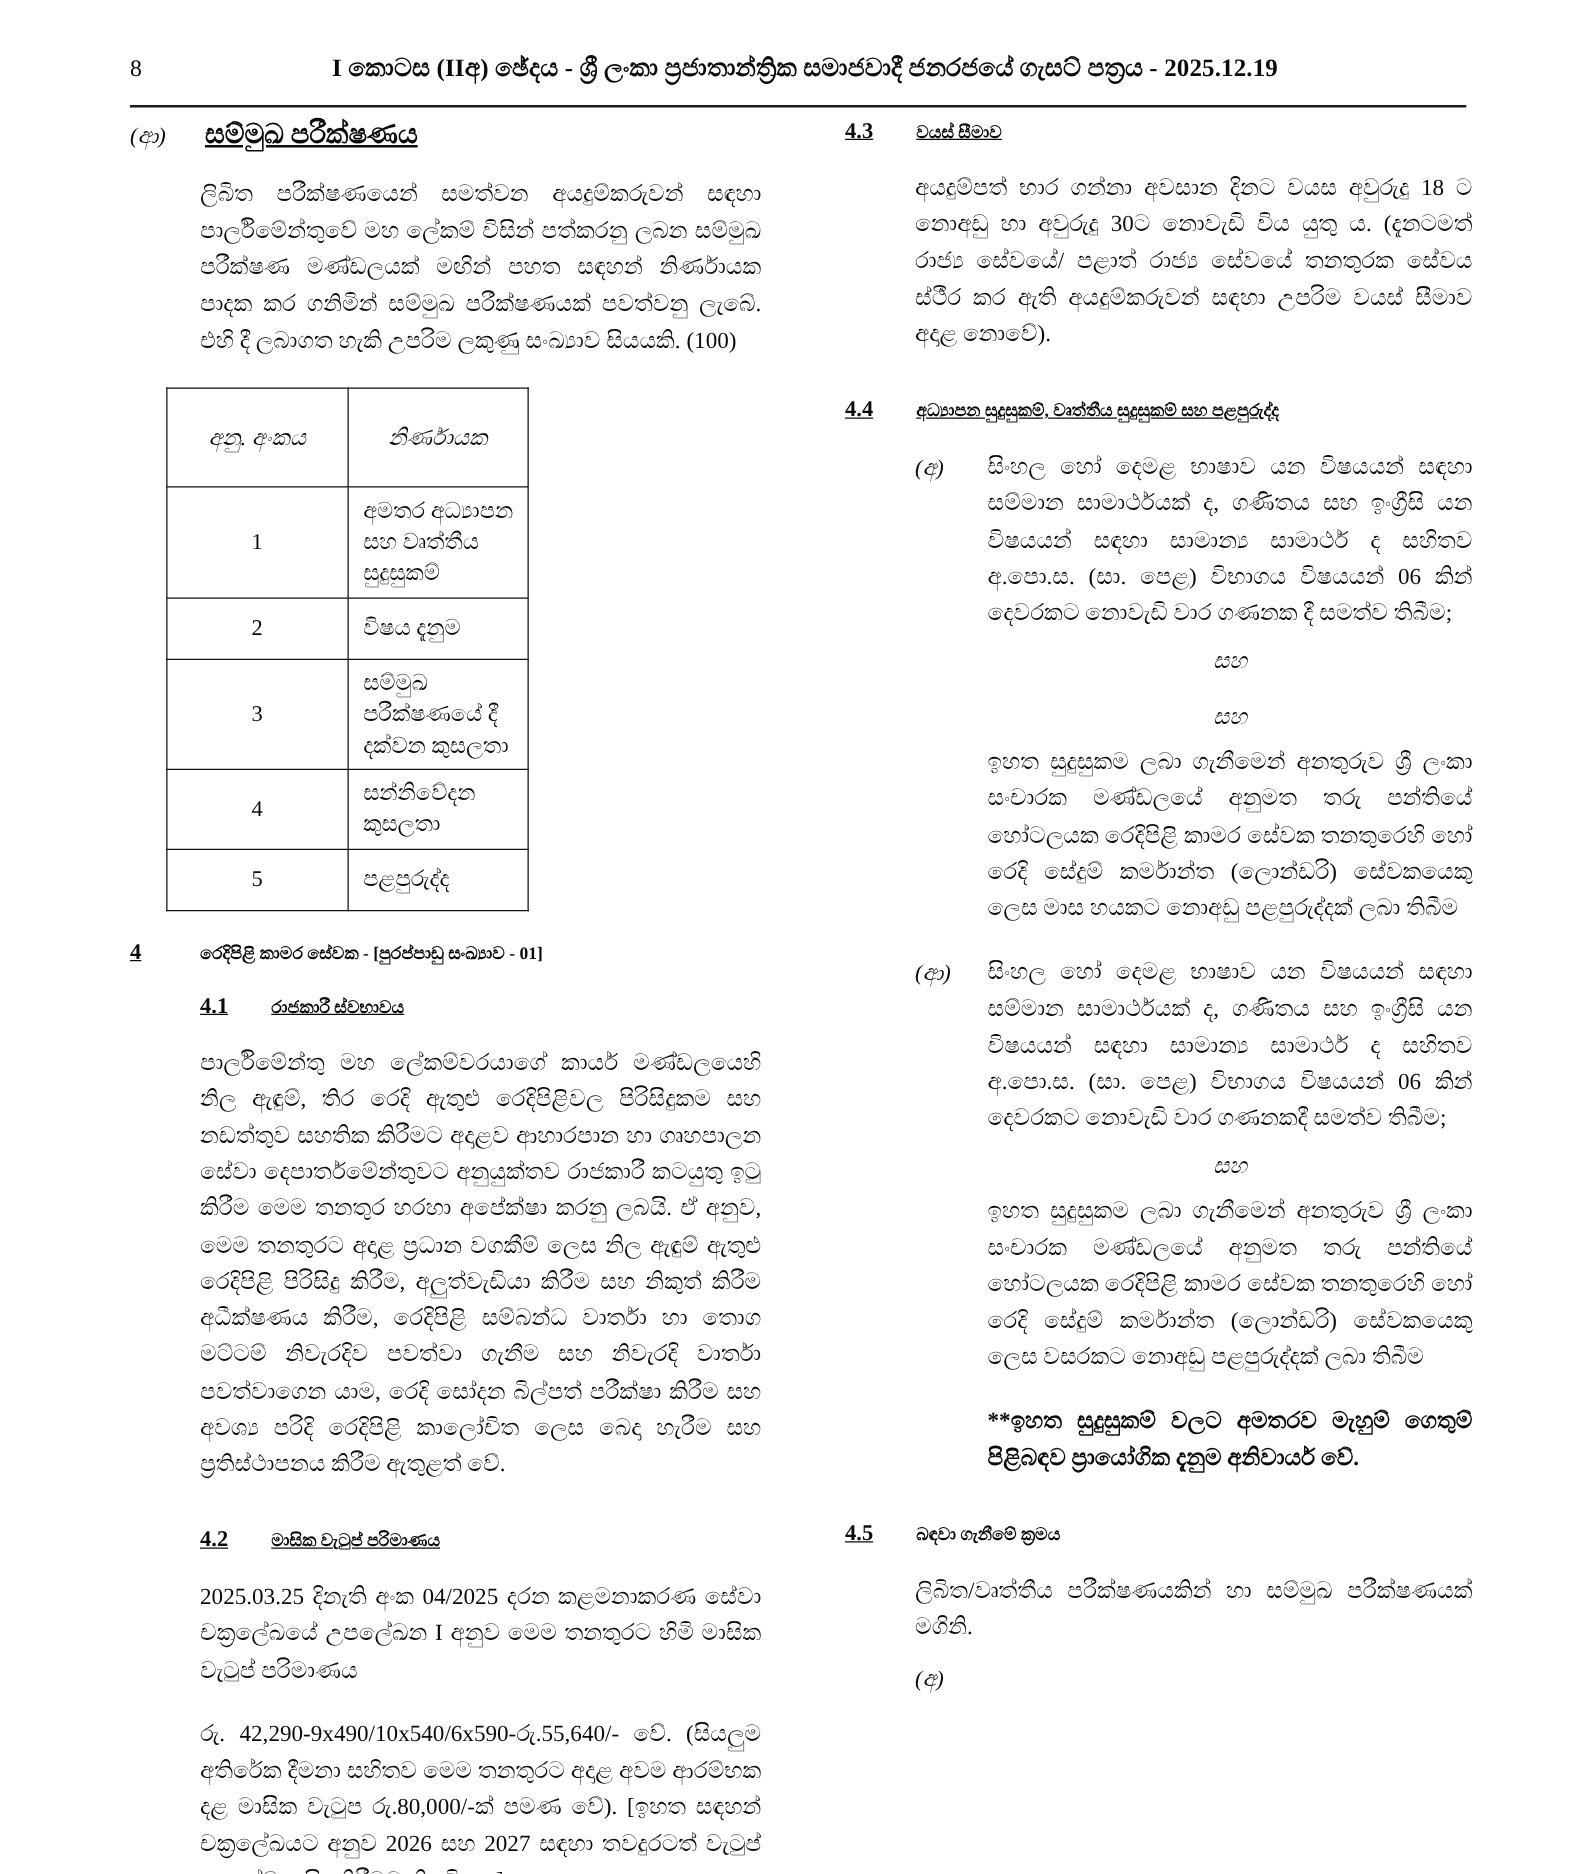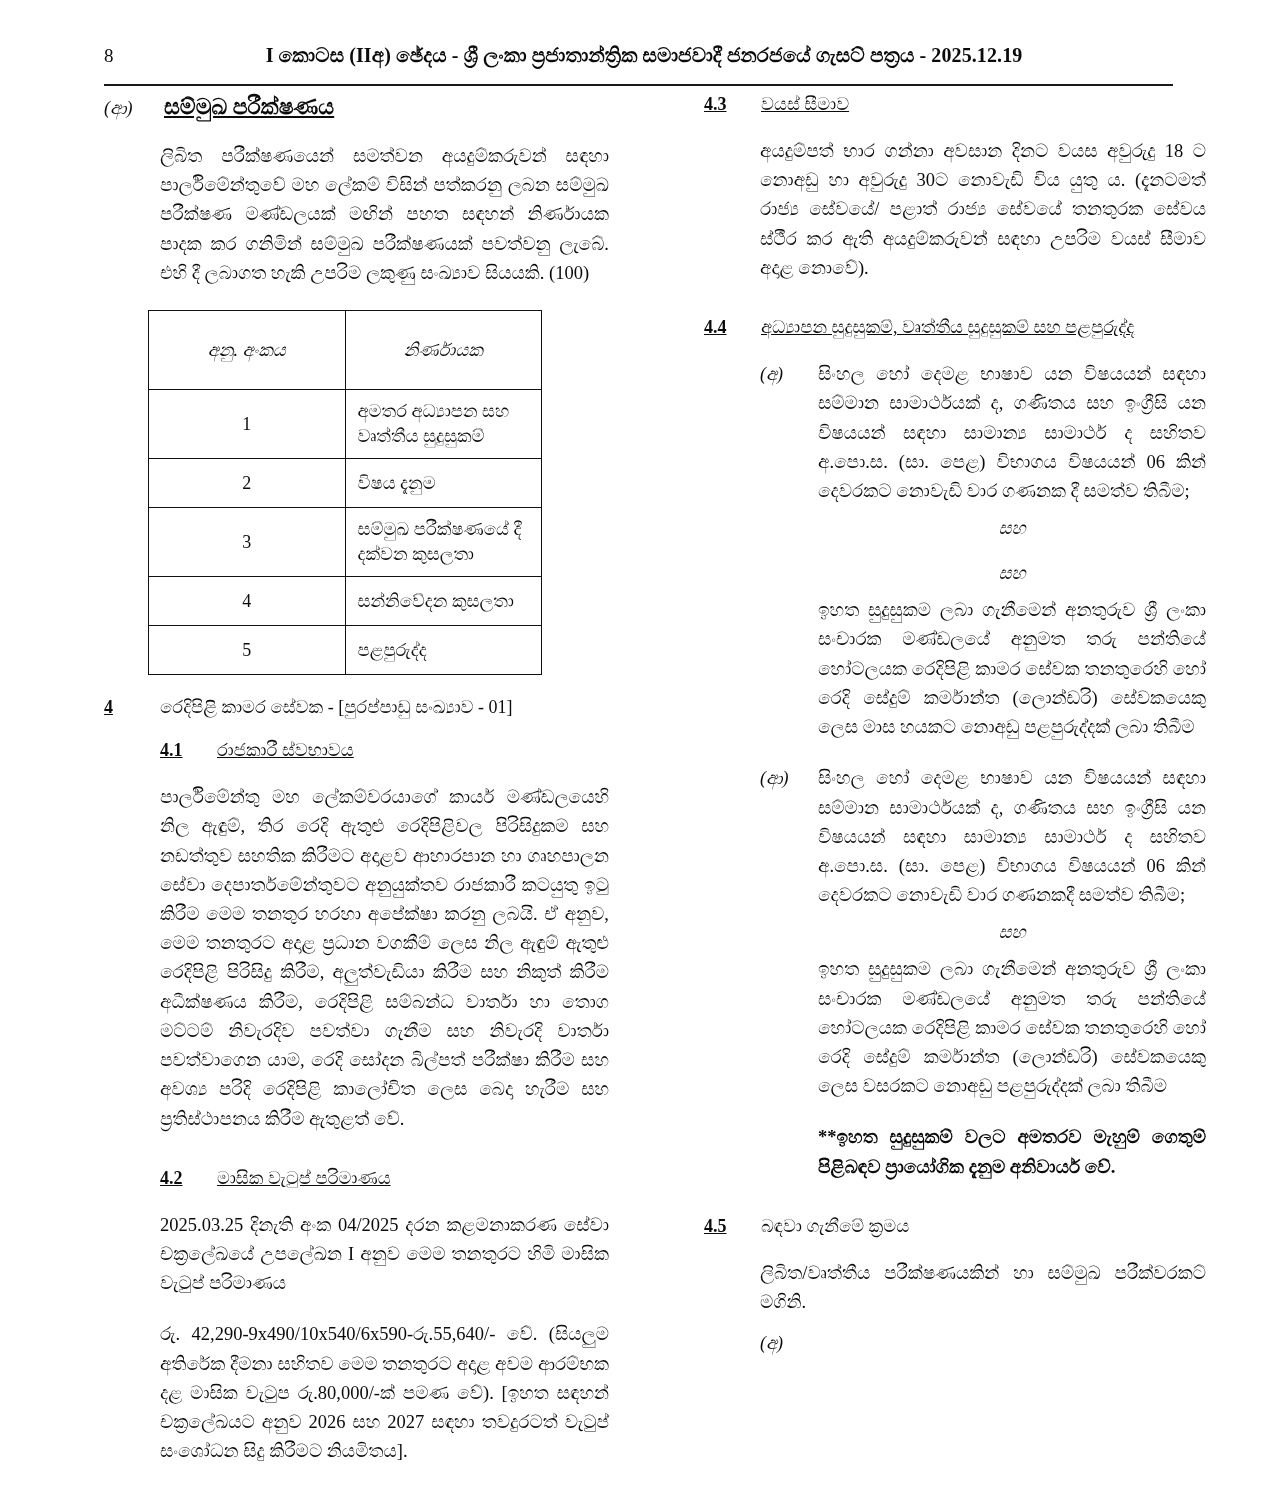--- a/index.html
+++ b/index.html
@@ -55,42 +55,42 @@
     border-top: 2.2px solid #1a1a1a;
   }
 
   
   .col {
     position: absolute;
     top: 94px;
     width: 505px;
   }
   .col-left  { left: 104px; }
-  .col-right { left: 704px; width: 502px; }
+  .col-right { left: 676px; width: 502px; }
 
   
   .blk { position: relative; }
 
   .sec-head {
     display: flex;
     align-items: baseline;
     margin: 0;
   }
   .sec-num {
     font-weight: bold;
     text-decoration: underline;
     font-size: 18px;
     flex: 0 0 auto;
   }
   .sec-num.w4   { width: 56px; }
   .sec-num.w45  { width: 57px; }
   .sec-title {
-    font-weight: normal;
+    font-weight: bold;
     text-decoration: underline;
-    font-size: 18px;
+    font-size: 14px;
   }
   .sec-title.nodec { text-decoration: none; }
 
   .item-head {
     display: flex;
     align-items: baseline;
   }
   .item-marker {
     flex: 0 0 auto;
     width: 60px;
@@ -134,22 +134,22 @@
     font-style: italic;
     line-height: 1.58;
   }
   .lettered .bd {
     flex: 1 1 auto;
   }
 
   
   table.crit {
     border-collapse: collapse;
-    width: 394px;
-    margin-left: 44px;
+    width: 290px;
+    margin-left: 29px;
     table-layout: fixed;
   }
   table.crit td, table.crit th {
     border: 1.6px solid #111;
     padding: 6px 8px;
     font-size: 18px;
     vertical-align: middle;
   }
   table.crit th {
     font-weight: normal;
@@ -305,21 +305,21 @@
       </div>
     </div>
 
     <div class="spacer-lg"></div>
 
     <div class="sec-head">
       <span class="sec-num w45">4.5</span>
       <span class="sec-title nodec">බඳවා ගැනීමේ ක්‍රමය</span>
     </div>
     <div class="spacer-md"></div>
-    <p class="para indent-1">ලිබිත/වෘත්තීය පරීක්ෂණයකින් හා සම්මුඛ පරීක්වරකට් මගිනි.</p>
+    <p class="para indent-1">ලිබිත/වෘත්තීය පරීක්ෂණයකින් හා සම්මුඛ පරීක්ෂණයක් මගිනි.</p>
 
     <div class="spacer-sm"></div>
 
     <div class="lettered indent-1">
       <span class="mk">(අ)</span>
     </div>
 
   </div>
 
 </div>

